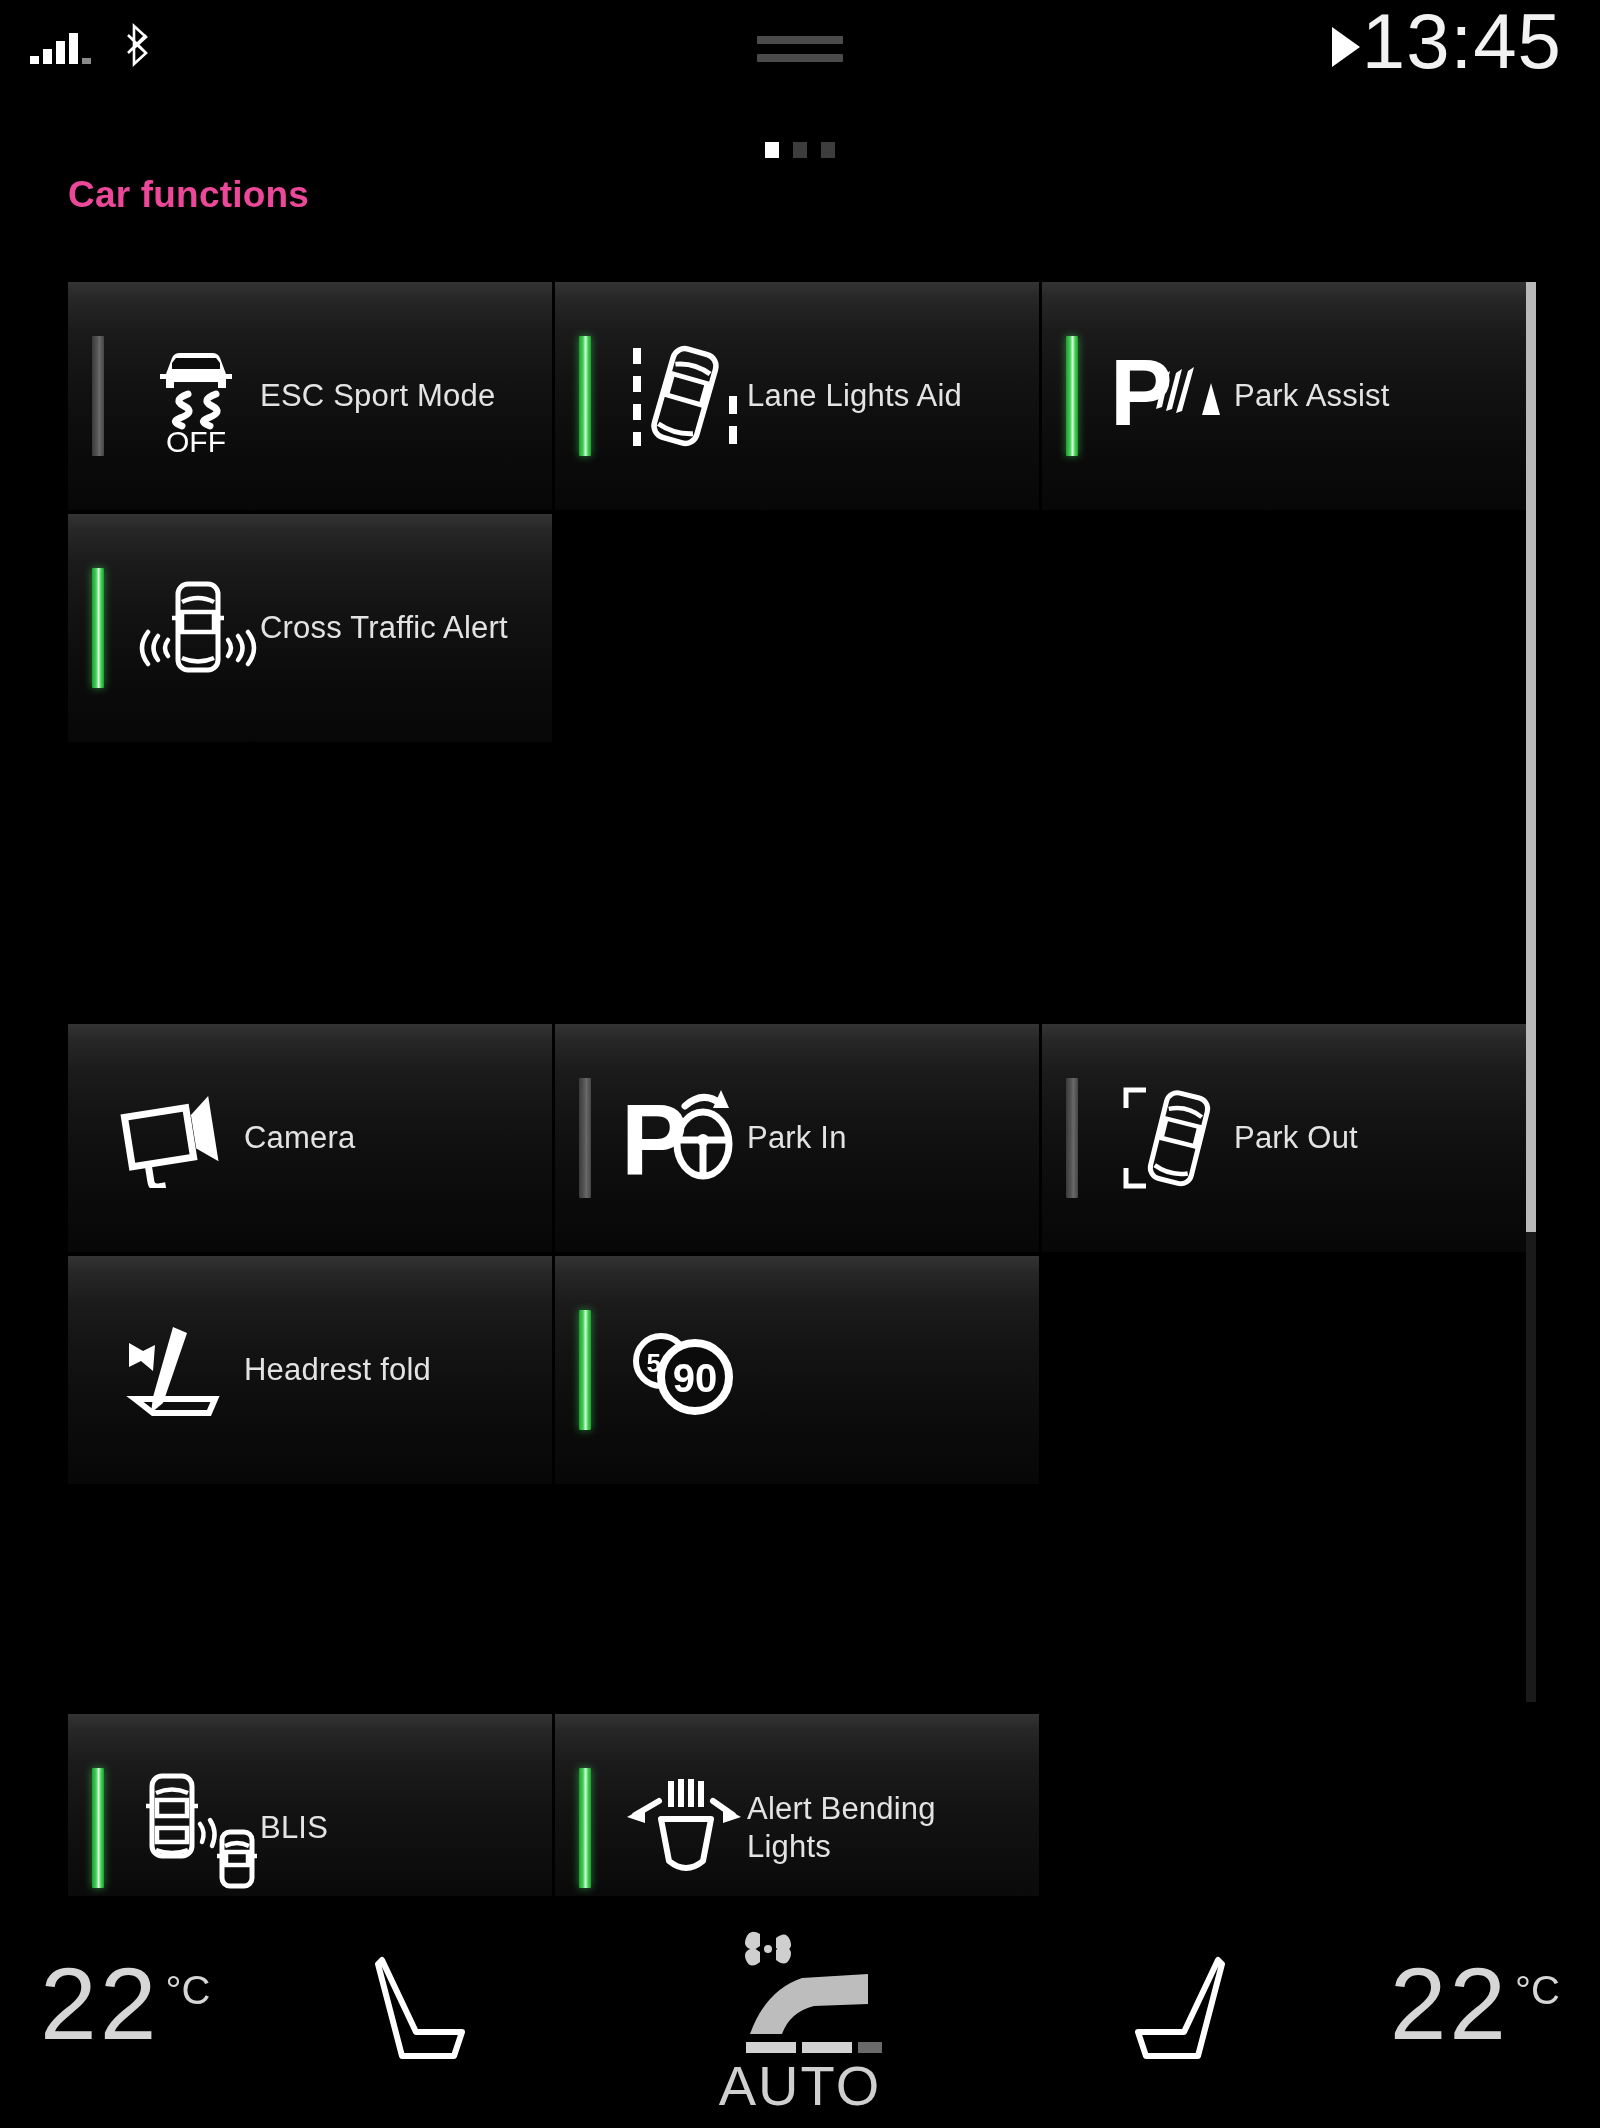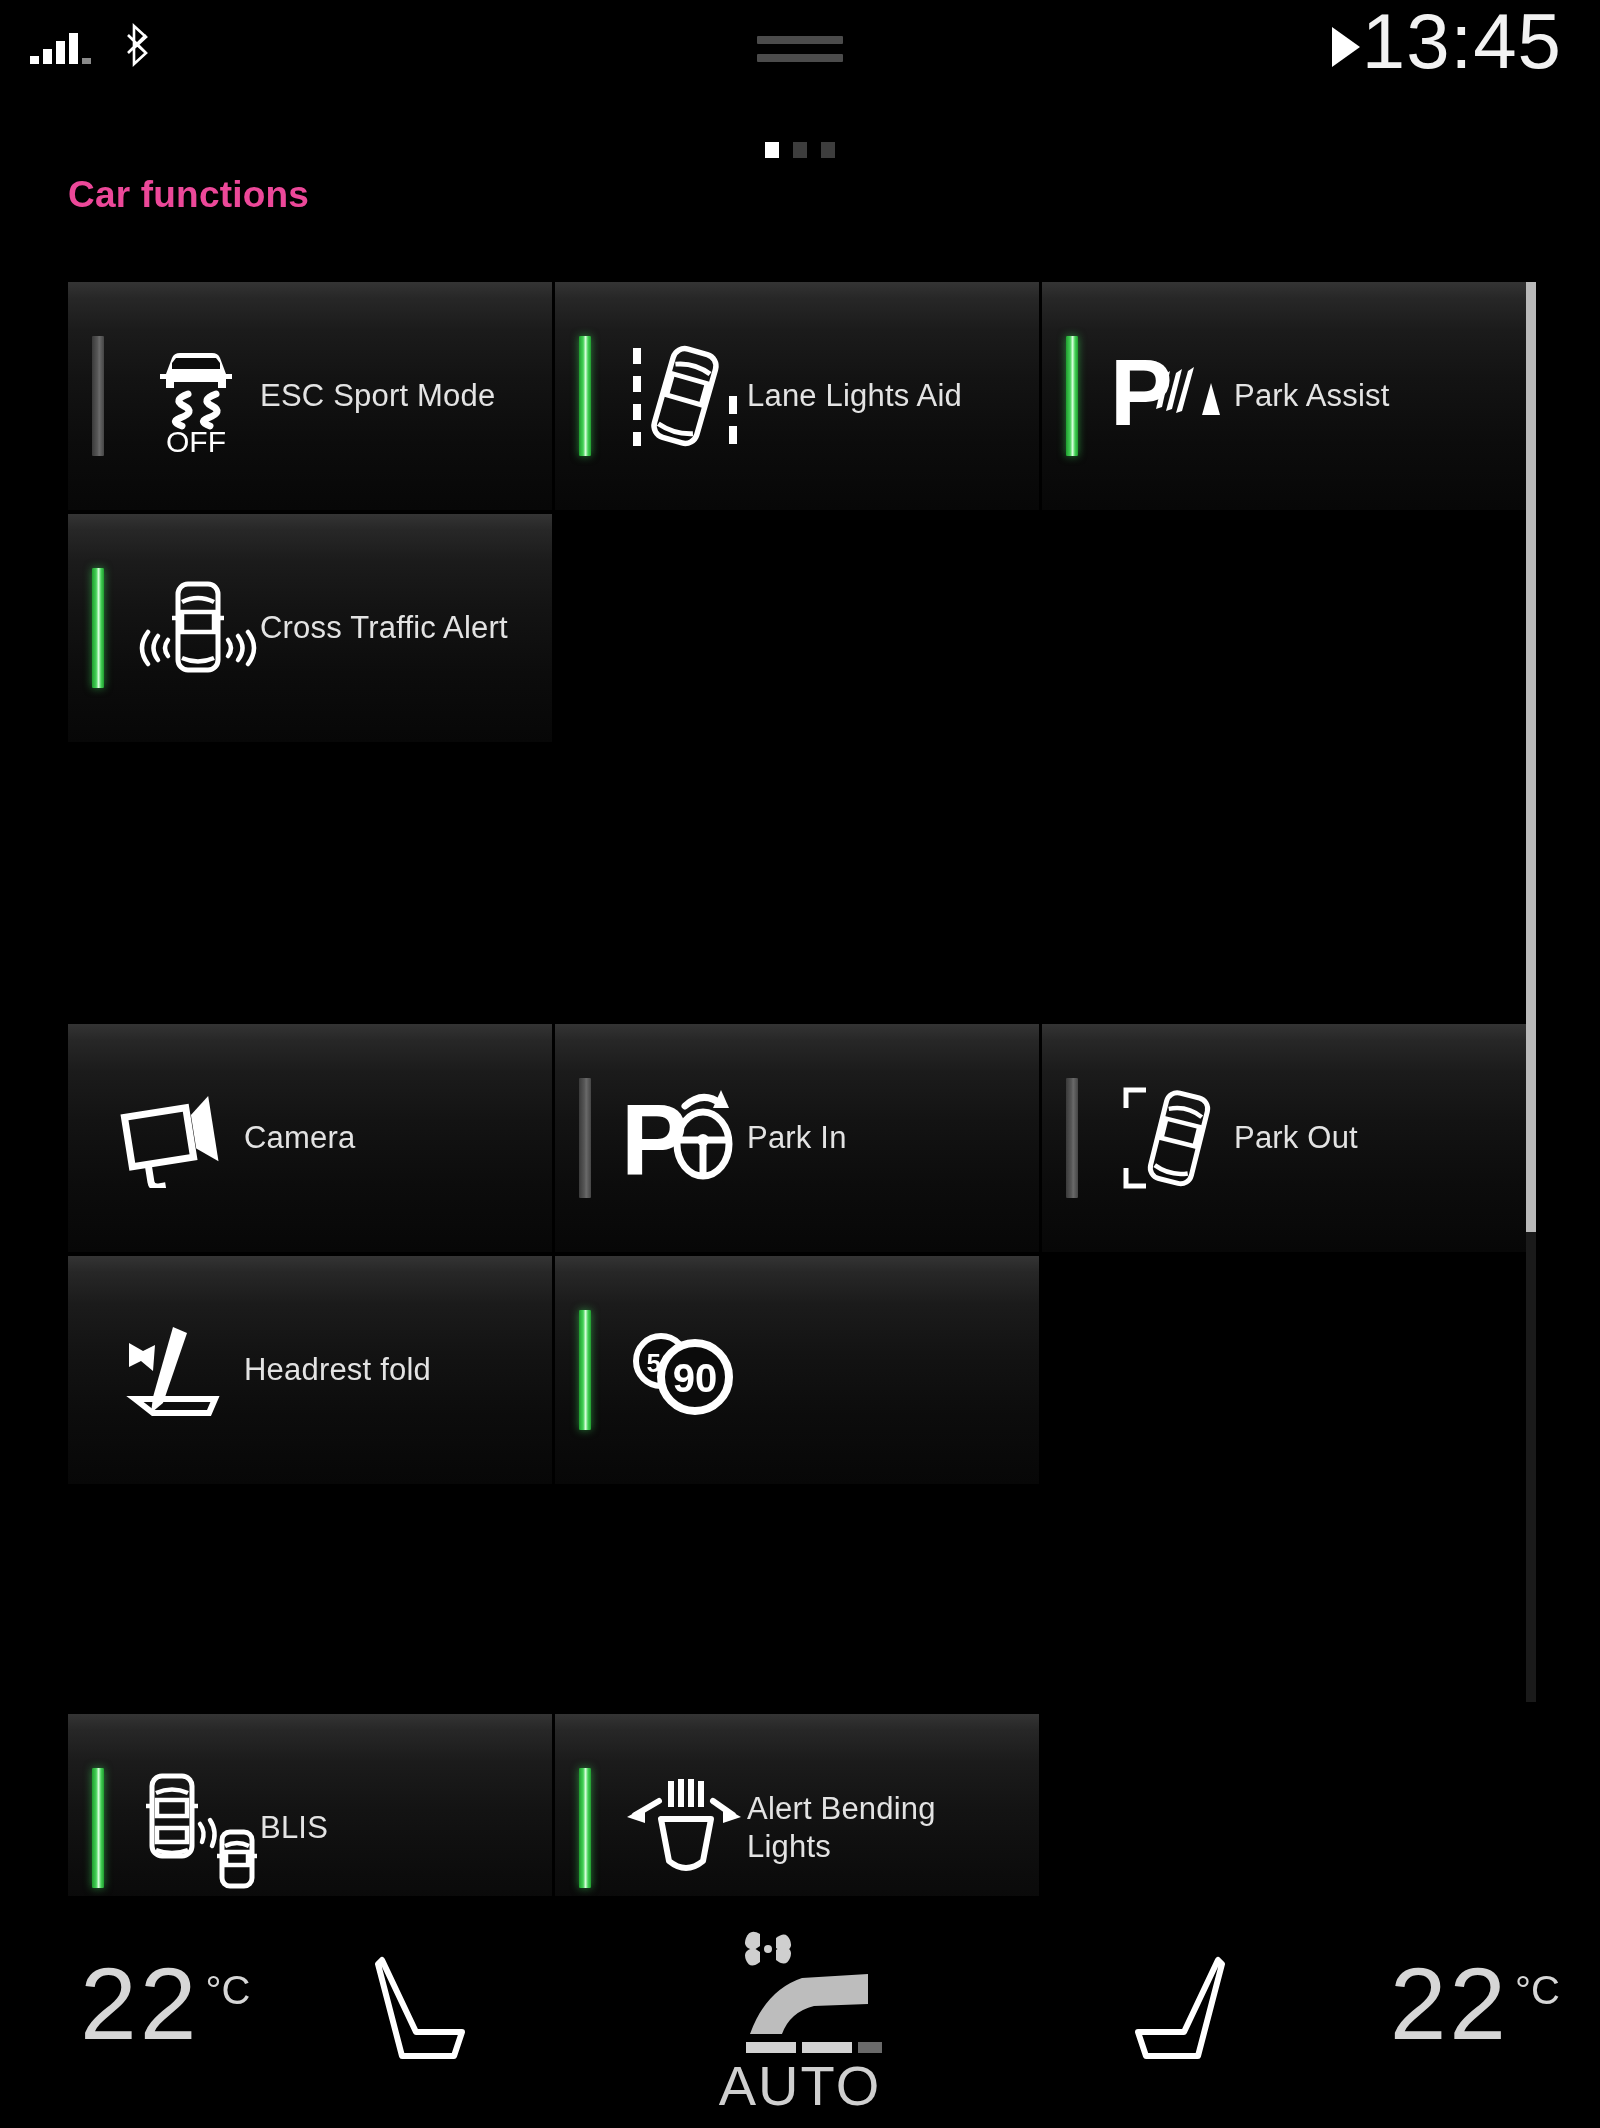--- a/index.html
+++ b/index.html
@@ -195,21 +195,20 @@
     background: #000;
   }
   .temp {
     position: absolute;
     top: 50px;
     font-size: 102px;
     font-weight: 300;
     color: #d6d6d6;
     letter-spacing: 3px;
     font-family: "Liberation Sans", sans-serif;
-    margin-left: 40px;
   }
   .temp .deg {
     font-size: 40px;
     vertical-align: super;
     letter-spacing: 0;
     margin-left: 6px;
   }
   .temp.left { left: 40px; }
   .temp.right { right: 40px; }
 

